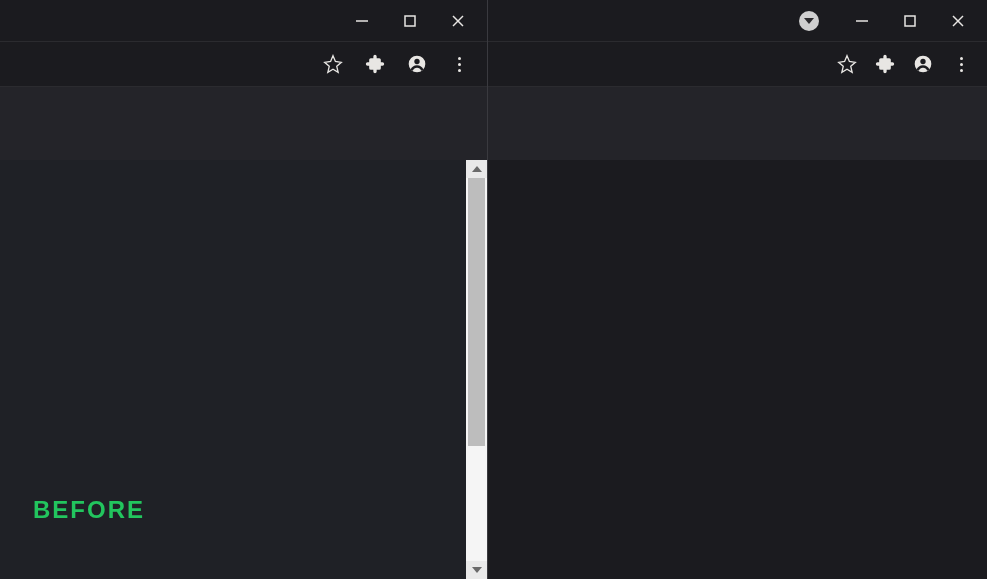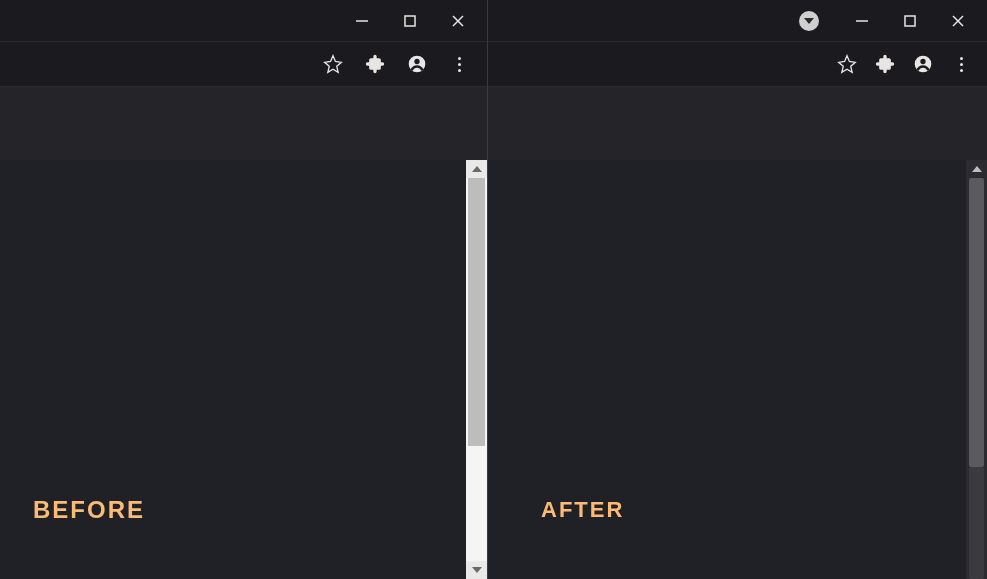--- a/index.html
+++ b/index.html
@@ -24,21 +24,21 @@
     .right .toolbtn { width: 36px; }
     .dotmenu { display: flex; flex-direction: column; gap: 3px; }
     .dotmenu .d { width: 3px; height: 3px; border-radius: 50%; background: #e8e6e3; }
 
     
     .substrip { height: 73px; background: #242429; }
 
     
     .viewport { flex: 1; display: flex; min-height: 0; }
     .content { position: relative; flex: 1; background: #1f2126; }
-    .content .label { position: absolute; left: 33px; bottom: 55px; color: #fdba74; font-weight: 900; font-size: 24px; letter-spacing: 2px; font-family: Impact, "Arial Black", sans-serif; }
+    .content .label { position: absolute; left: 33px; bottom: 55px; color: #22c55e; font-weight: 900; font-size: 24px; letter-spacing: 2px; font-family: Impact, "Arial Black", sans-serif; }
     .pane.right .content .label { left: 53px; bottom: 56px; font-size: 22px; }
 
     
     .sbar { width: 21px; background: #e9e9e9; position: relative; display: flex; flex-direction: column; }
     .sbar .arrow  { height: 18px; display: flex; align-items: center; justify-content: center; }
     .sbar .arrow .t { width: 0; height: 0; border-left: 5px solid transparent; border-right: 5px solid transparent; }
     .sbar .arrow.up .t { border-bottom: 6px solid #6a6a6a; }
     .sbar .arrow.dn .t { border-top: 6px solid #6a6a6a; }
     .sbar .track { flex: 1; background: #f5f5f5; position: relative; }
     .sbar .thumb { position: absolute; left: 2px; right: 2px; top: 0; height: 70%; background: #bdbdbd; }
@@ -169,28 +169,14 @@
         <div class="dotmenu">
             <span class="d"></span>
             <span class="d"></span>
             <span class="d"></span>
           </div>
       </div>
     </div>
 
     <div class="substrip"></div>
 
-    <div class="viewport">
-      <div class="content">
-        <div class="label">AFTER</div>
-      </div>
-      <div class="sbar2">
-        <div class="arrow up">
-            <span class="t"></span>
-          </div>
-        <div class="track">
-          <div class="thumb"></div>
-          <div class="remain"></div>
-        </div>
-      </div>
-    </div>
   </div>
 </div>
 
 </body></html>

